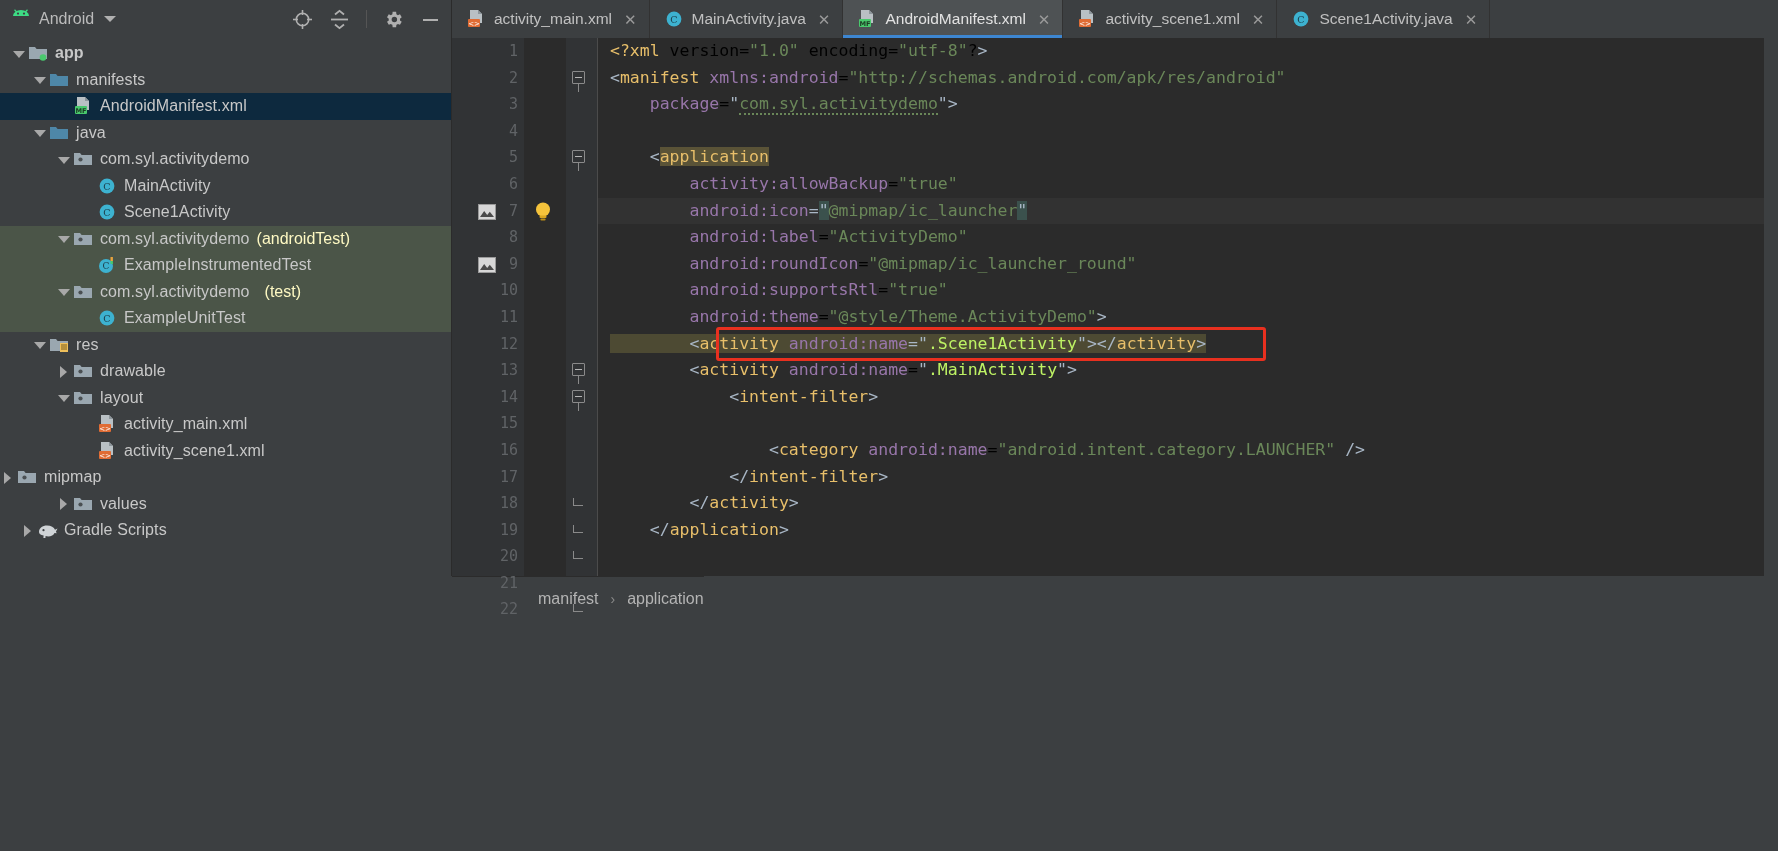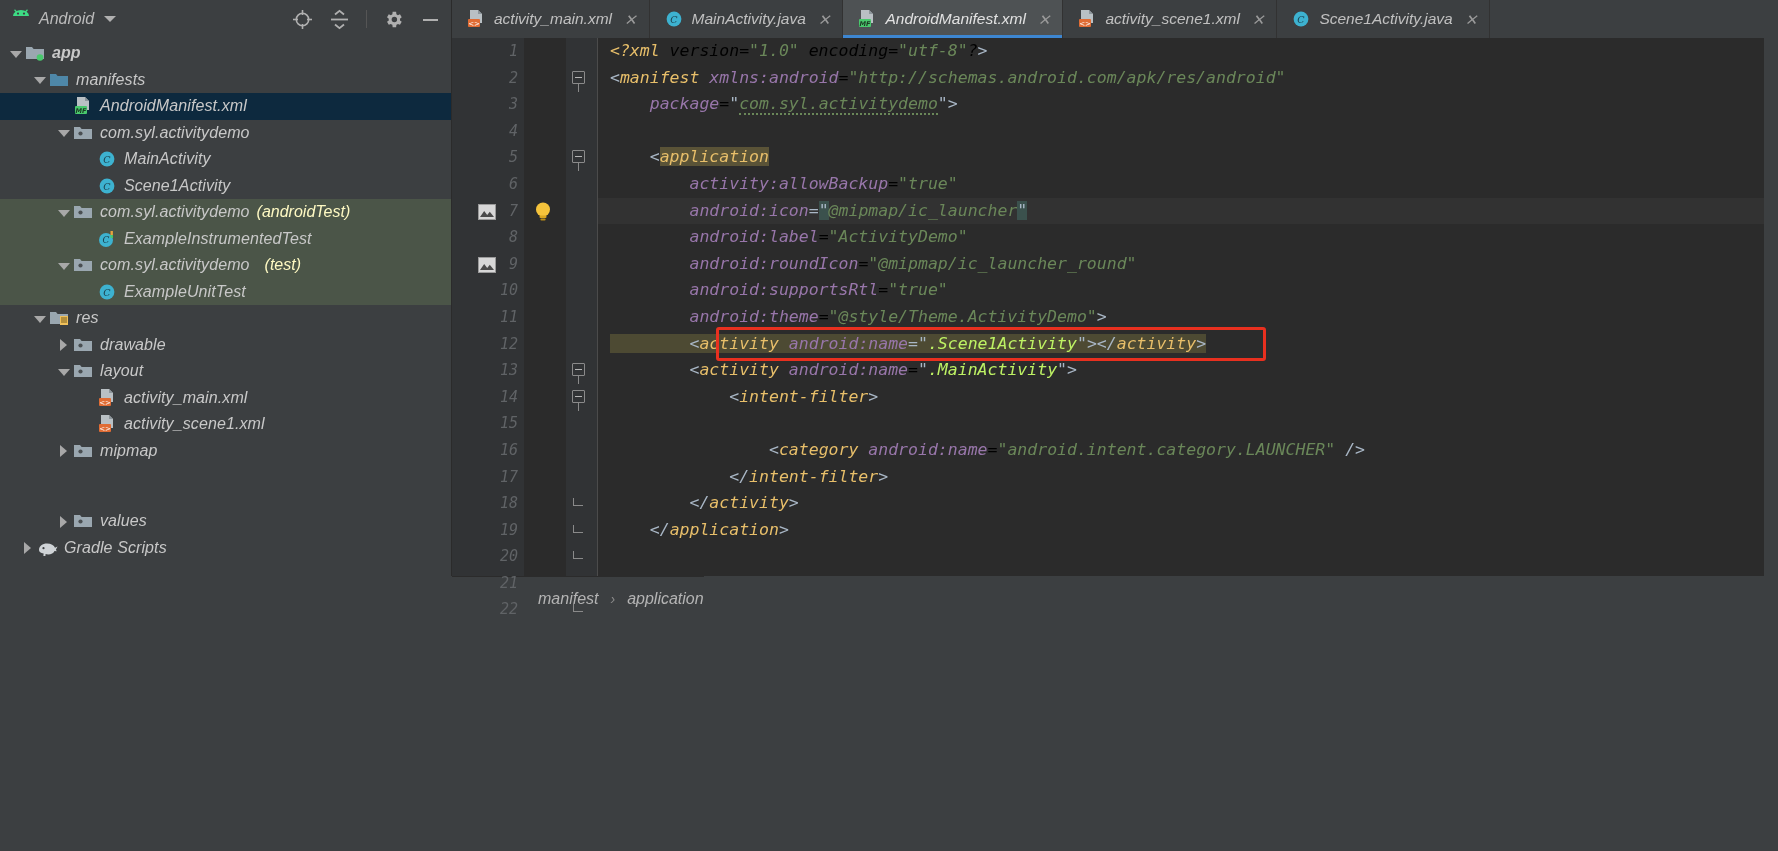--- a/index.html
+++ b/index.html
@@ -2,21 +2,21 @@
 <html><head>
 <meta charset="utf-8">
 <style>
   * { box-sizing: border-box; margin: 0; padding: 0; }
   html, body {
     width: 1778px; height: 851px;
     background: #3c3f41;
     font-family: "Liberation Sans", sans-serif;
     overflow: hidden;
   }
-  #app { position: relative; width: 1778px; height: 620px; display: flex; flex-direction: column; font-style: italic; }
+  #app { position: relative; width: 1778px; height: 620px; display: flex; flex-direction: column; }
 
   
   .top-row { display: flex; height: 38px; flex: 0 0 38px; }
 
   
   .proj-header {
     width: 452px; flex: 0 0 452px;
     background: #3c3f41;
     display: flex; align-items: center;
     padding: 0 10px 0 10px;
@@ -282,21 +282,21 @@
             </svg></span>
           <span class="tab-label">Scene1Activity.java</span>
           <span class="tab-close">✕</span>
         </div>
       </div>
   </div>
 
   <div class="body-row">
 
     <div class="tree" id="tree">
-        <div class="node" style="padding-left: 8px;">
+        <div class="node" style=" margin-left: 11px;">
           <span class="arrow down"></span>
           <span class="ico"><svg width="20" height="18" viewBox="0 0 20 18">
               <path d="M1 3h6l1.6 2H19v10H1z" fill="#9aa7b0"></path>
               <circle cx="15" cy="13.5" r="3.3" fill="#49c96d"></circle>
             </svg></span>
           <span class="node-label bold">app</span>
         </div>
         <div class="node" style="padding-left: 32px;">
           <span class="arrow down"></span>
           <span class="ico"><svg width="20" height="18" viewBox="0 0 20 18">
@@ -307,20 +307,27 @@
         <div class="node selected" style="padding-left: 56px;">
           <span class="arrow"></span>
           <span class="ico"><svg width="20" height="18" viewBox="0 0 20 18">
               <path d="M4 0h8l4 4v9H4z" fill="#b9c0c4"></path>
               <path d="M12 0l4 4h-4z" fill="#8d969b"></path>
               <rect x="2" y="9" width="12" height="8" rx="1" fill="#49c96d"></rect>
               <text x="8" y="15.6" font-size="6.6" font-family="DejaVu Sans, sans-serif" font-weight="bold" fill="#1d3a24" text-anchor="middle">MF</text>
             </svg></span>
           <span class="node-label">AndroidManifest.xml</span>
         </div>
+        <div class="node" style="padding-left: 32px;">
+          <span class="arrow down"></span>
+          <span class="ico"><svg width="20" height="18" viewBox="0 0 20 18">
+              <path d="M1 3h6l1.6 2H19v10H1z" fill="#4e87a8"></path>
+            </svg></span>
+          <span class="node-label">java</span>
+        </div>
         <div class="node" style="padding-left: 56px;">
           <span class="arrow down"></span>
           <span class="ico"><svg width="20" height="18" viewBox="0 0 20 18">
               <path d="M1 3h6l1.6 2H19v10H1z" fill="#9aa7b0"></path>
               <circle cx="7.5" cy="9.5" r="2.1" fill="#4a4f52"></circle>
             </svg></span>
           <span class="node-label">com.syl.activitydemo</span>
         </div>
         <div class="node" style="padding-left: 80px;">
           <span class="arrow"></span>
@@ -414,29 +421,29 @@
         <div class="node" style="padding-left: 80px;">
           <span class="arrow"></span>
           <span class="ico"><svg width="20" height="18" viewBox="0 0 20 18">
               <path d="M4 0h8l4 4v9H4z" fill="#b9c0c4"></path>
               <path d="M12 0l4 4h-4z" fill="#8d969b"></path>
               <rect x="2" y="9" width="12" height="8" rx="1" fill="#e06c34"></rect>
               <text x="8" y="15.6" font-size="7" font-family="DejaVu Sans, sans-serif" fill="#fff" text-anchor="middle">&lt;&gt;</text>
             </svg></span>
           <span class="node-label">activity_scene1.xml</span>
         </div>
+        <div class="node" style="">
+          <span class="arrow right"></span>
+          <span class="ico"><svg width="20" height="18" viewBox="0 0 20 18">
+              <path d="M1 3h6l1.6 2H19v10H1z" fill="#9aa7b0"></path>
+              <circle cx="7.5" cy="9.5" r="2.1" fill="#4a4f52"></circle>
+            </svg></span>
+          <span class="node-label">mipmap</span>
+        </div>
         <div class="node" style="padding-left: 56px;">
-          <span class="arrow right"></span>
-          <span class="ico"><svg width="20" height="18" viewBox="0 0 20 18">
-              <path d="M1 3h6l1.6 2H19v10H1z" fill="#9aa7b0"></path>
-              <circle cx="7.5" cy="9.5" r="2.1" fill="#4a4f52"></circle>
-            </svg></span>
-          <span class="node-label">mipmap</span>
-        </div>
-        <div class="node" style="padding-left: 56px; margin-top: 44px;">
           <span class="arrow right"></span>
           <span class="ico"><svg width="20" height="18" viewBox="0 0 20 18">
               <path d="M1 3h6l1.6 2H19v10H1z" fill="#9aa7b0"></path>
               <circle cx="7.5" cy="9.5" r="2.1" fill="#4a4f52"></circle>
             </svg></span>
           <span class="node-label">values</span>
         </div>
         <div class="node" style="padding-left: 20px;">
           <span class="arrow right"></span>
           <span class="ico"><svg width="22" height="18" viewBox="0 0 22 18">

